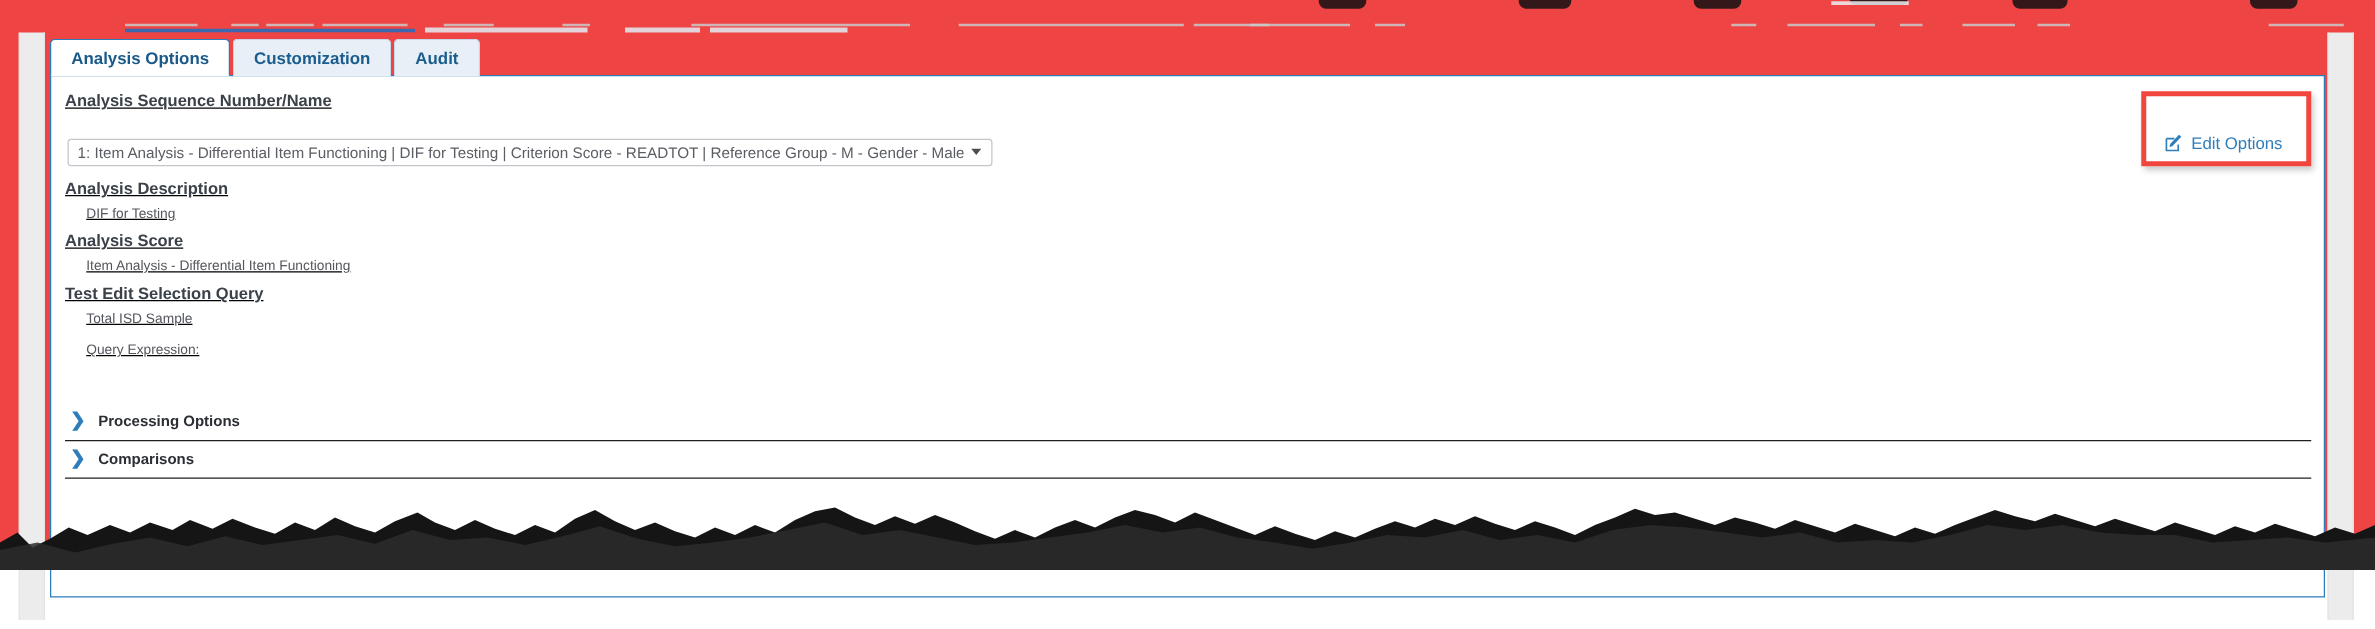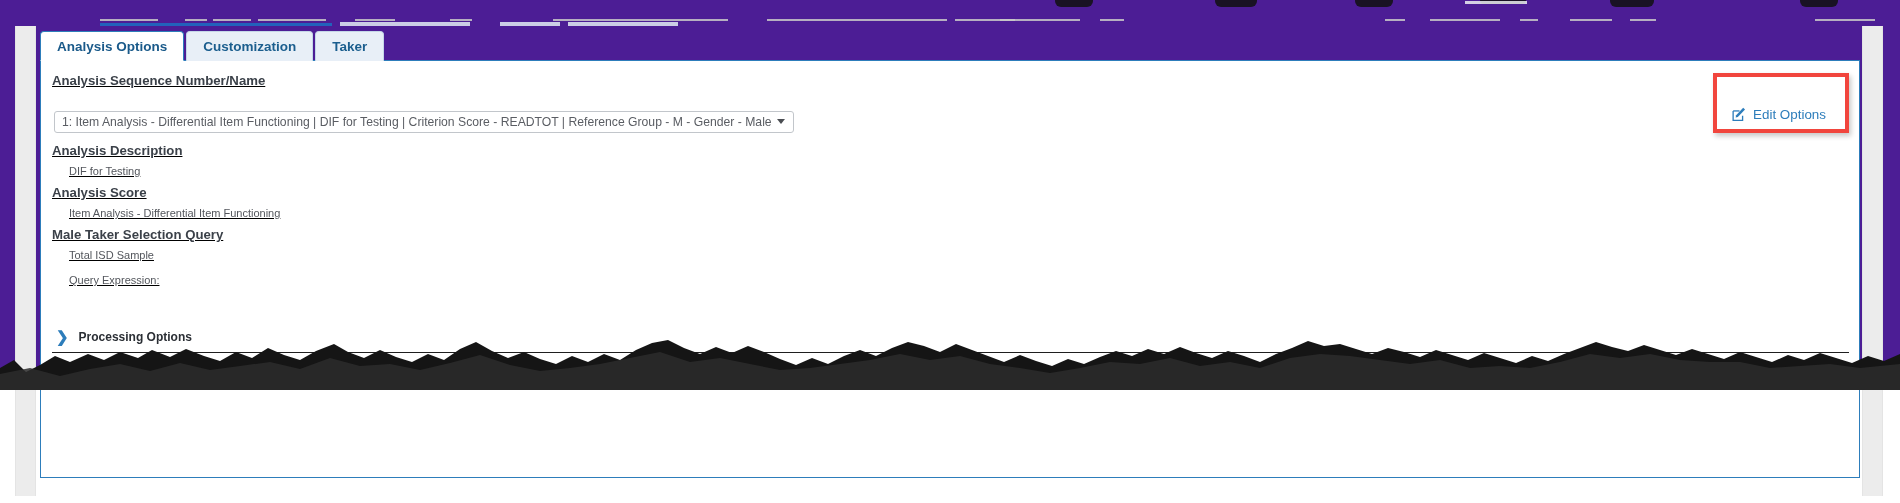--- a/index.html
+++ b/index.html
@@ -6,22 +6,22 @@
   html, body {
     margin: 0; padding: 0;
     width: 1900px; height: 503px;
     background: #ffffff;
     font-family: "Liberation Sans", sans-serif;
     overflow: hidden;
   }
   #screen {
     position: relative;
     width: 1900px;
-    height: 390px;
-    background: #4c1d95;
+    height: 456px;
+    background: #ef4444;
   }
 
   
   .top-artifacts {
     position: absolute;
     left: 0; top: 0;
     width: 1900px; height: 26px;
     overflow: hidden;
     pointer-events: none;
   }
@@ -259,21 +259,21 @@
   <div class="rail right"></div>
 
   <div class="tabs">
     <div class="tab active">
       <span>Analysis Options</span>
     </div>
     <div class="tab">
       <span>Customization</span>
     </div>
     <div class="tab">
-      <span>Taker</span>
+      <span>Audit</span>
     </div>
   </div>
 
   <div class="panel">
     <div class="panel-inner">
 
       <div class="edit-highlight">
         <button class="edit-btn">
           <span>
             <svg width="15" height="15" viewBox="0 0 16 16" fill="none" stroke="#2d7dbb" stroke-width="1.4">
@@ -300,21 +300,21 @@
         <div class="lbl">Analysis Description</div>
         <div class="val">DIF for Testing</div>
       </div>
 
       <div class="field-block">
         <div class="lbl">Analysis Score</div>
         <div class="val">Item Analysis - Differential Item Functioning</div>
       </div>
 
       <div class="field-block">
-        <div class="lbl">Male Taker Selection Query</div>
+        <div class="lbl">Test Edit Selection Query</div>
         <div class="val">Total ISD Sample</div>
       </div>
 
       <div class="row-gap"></div>
 
       <div class="field-block">
         <div class="val">Query Expression:</div>
       </div>
 
 

